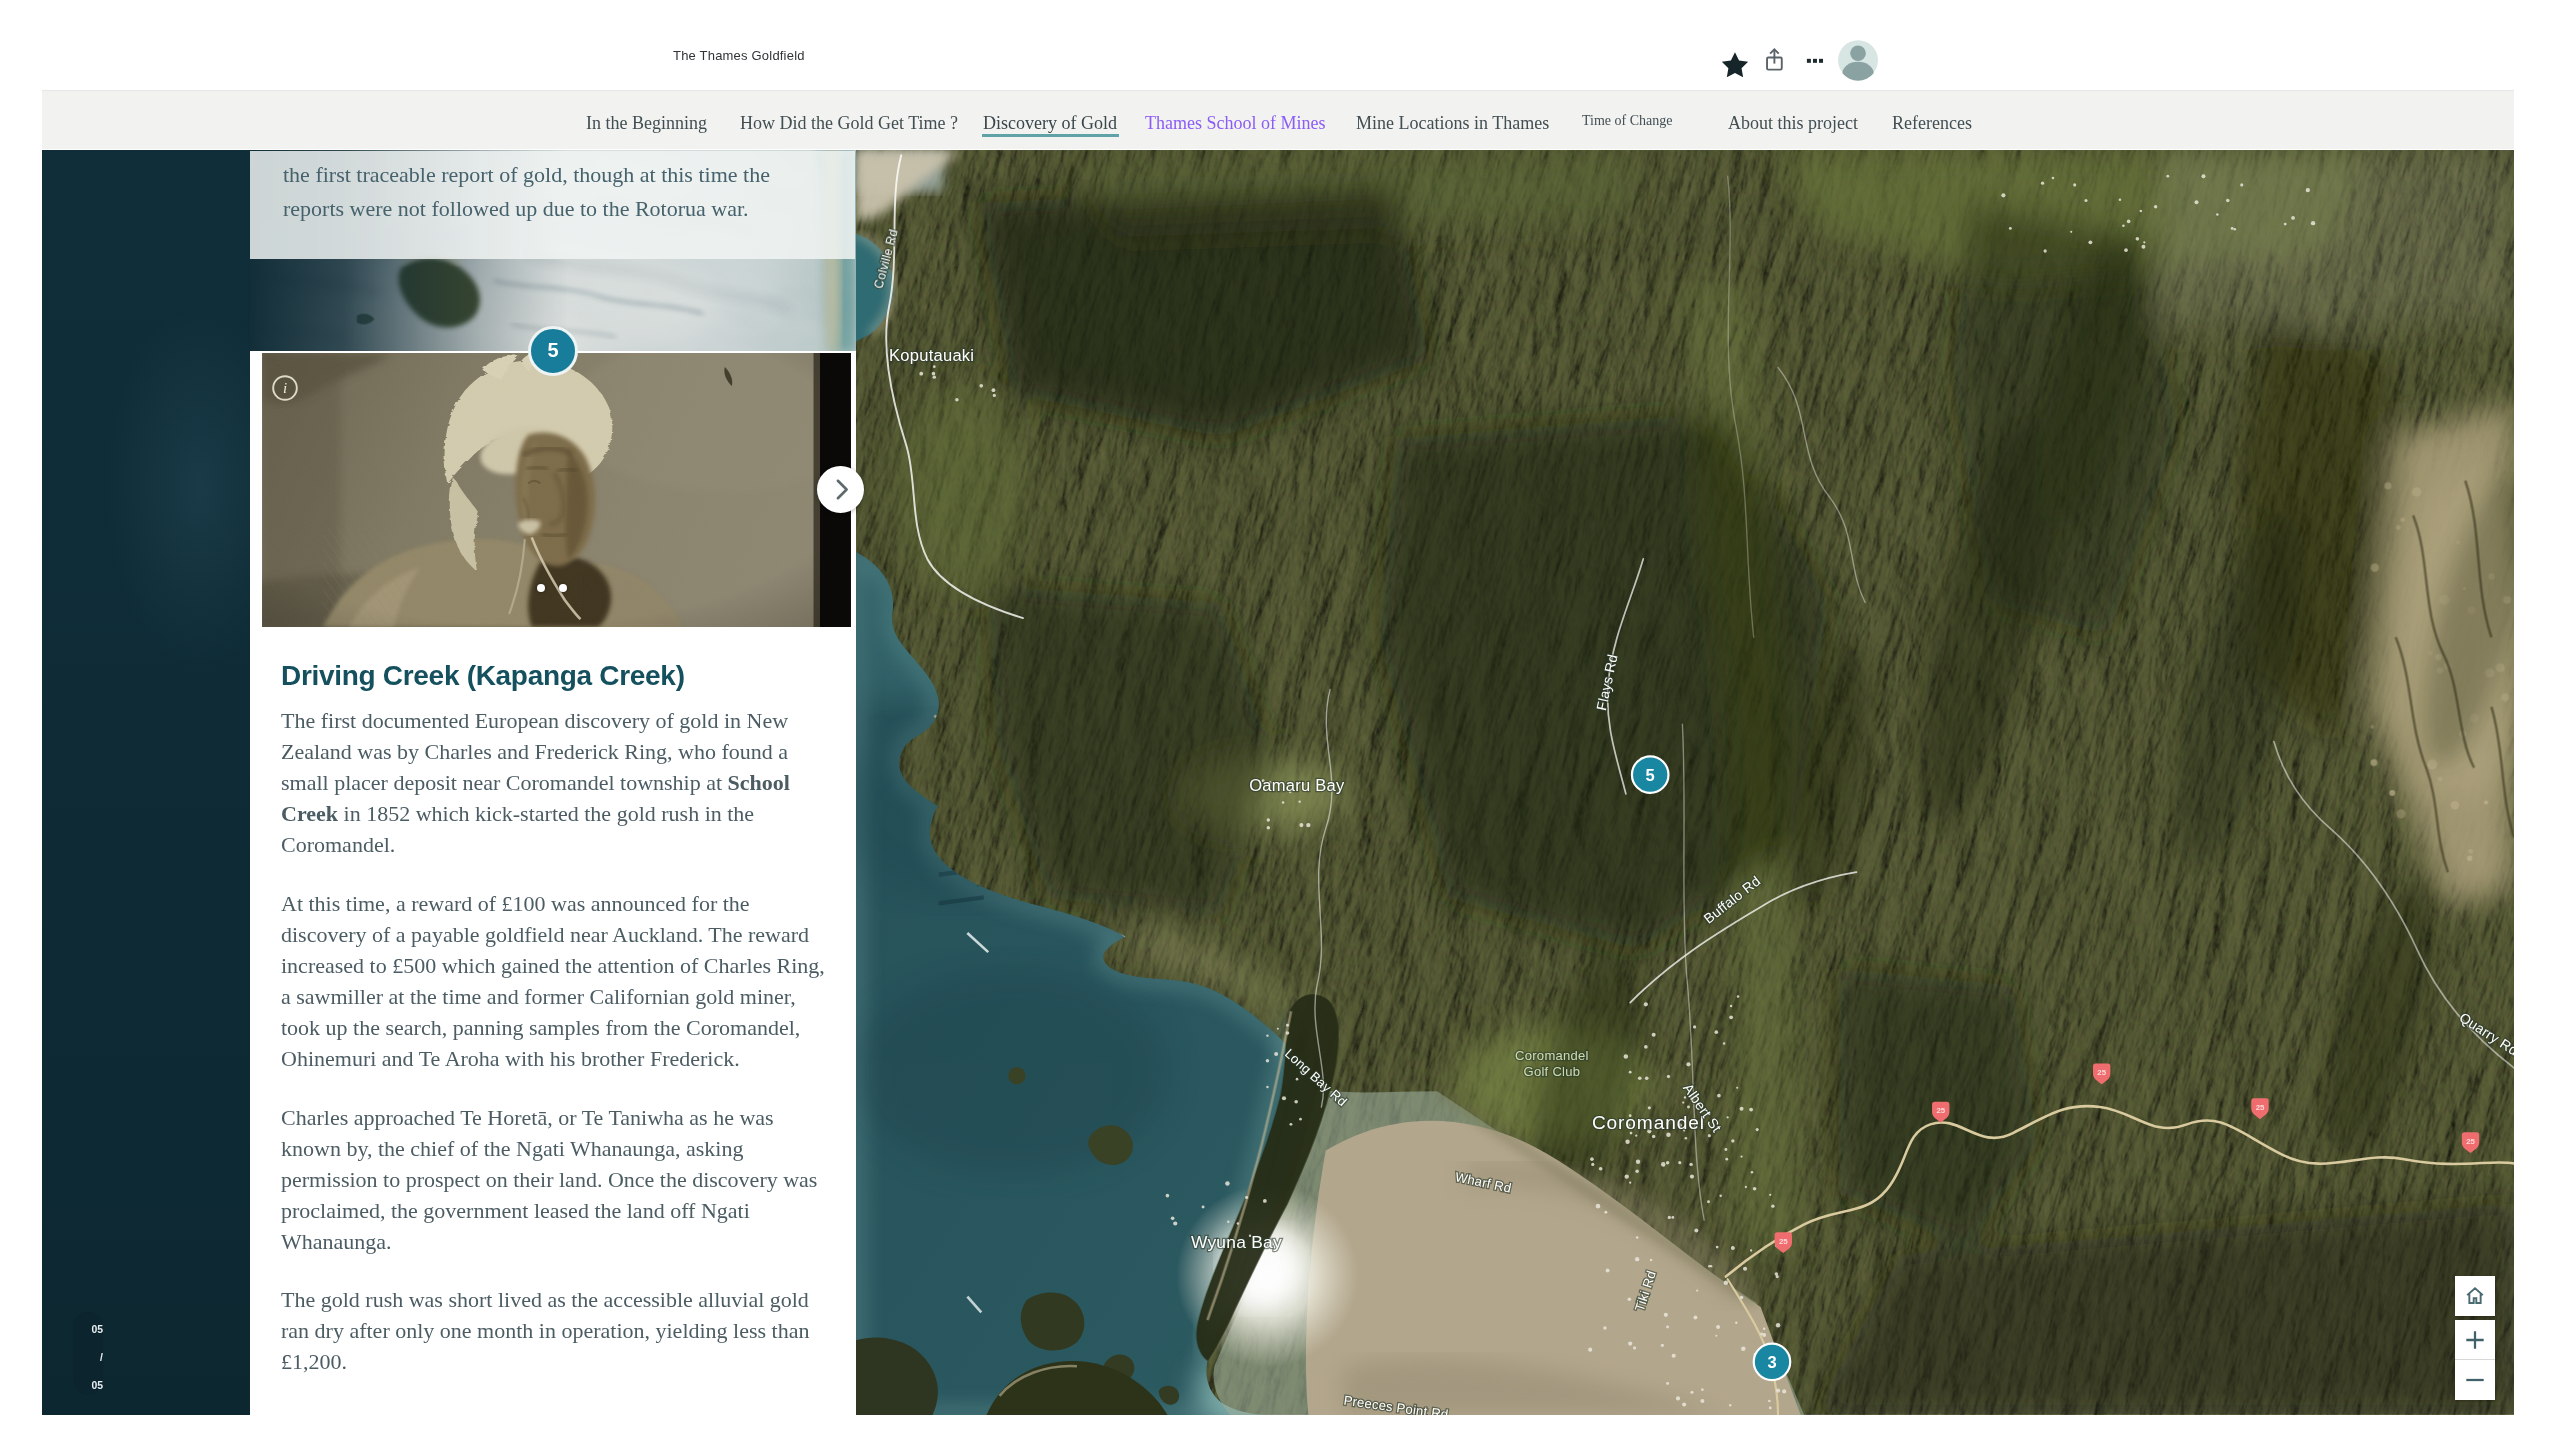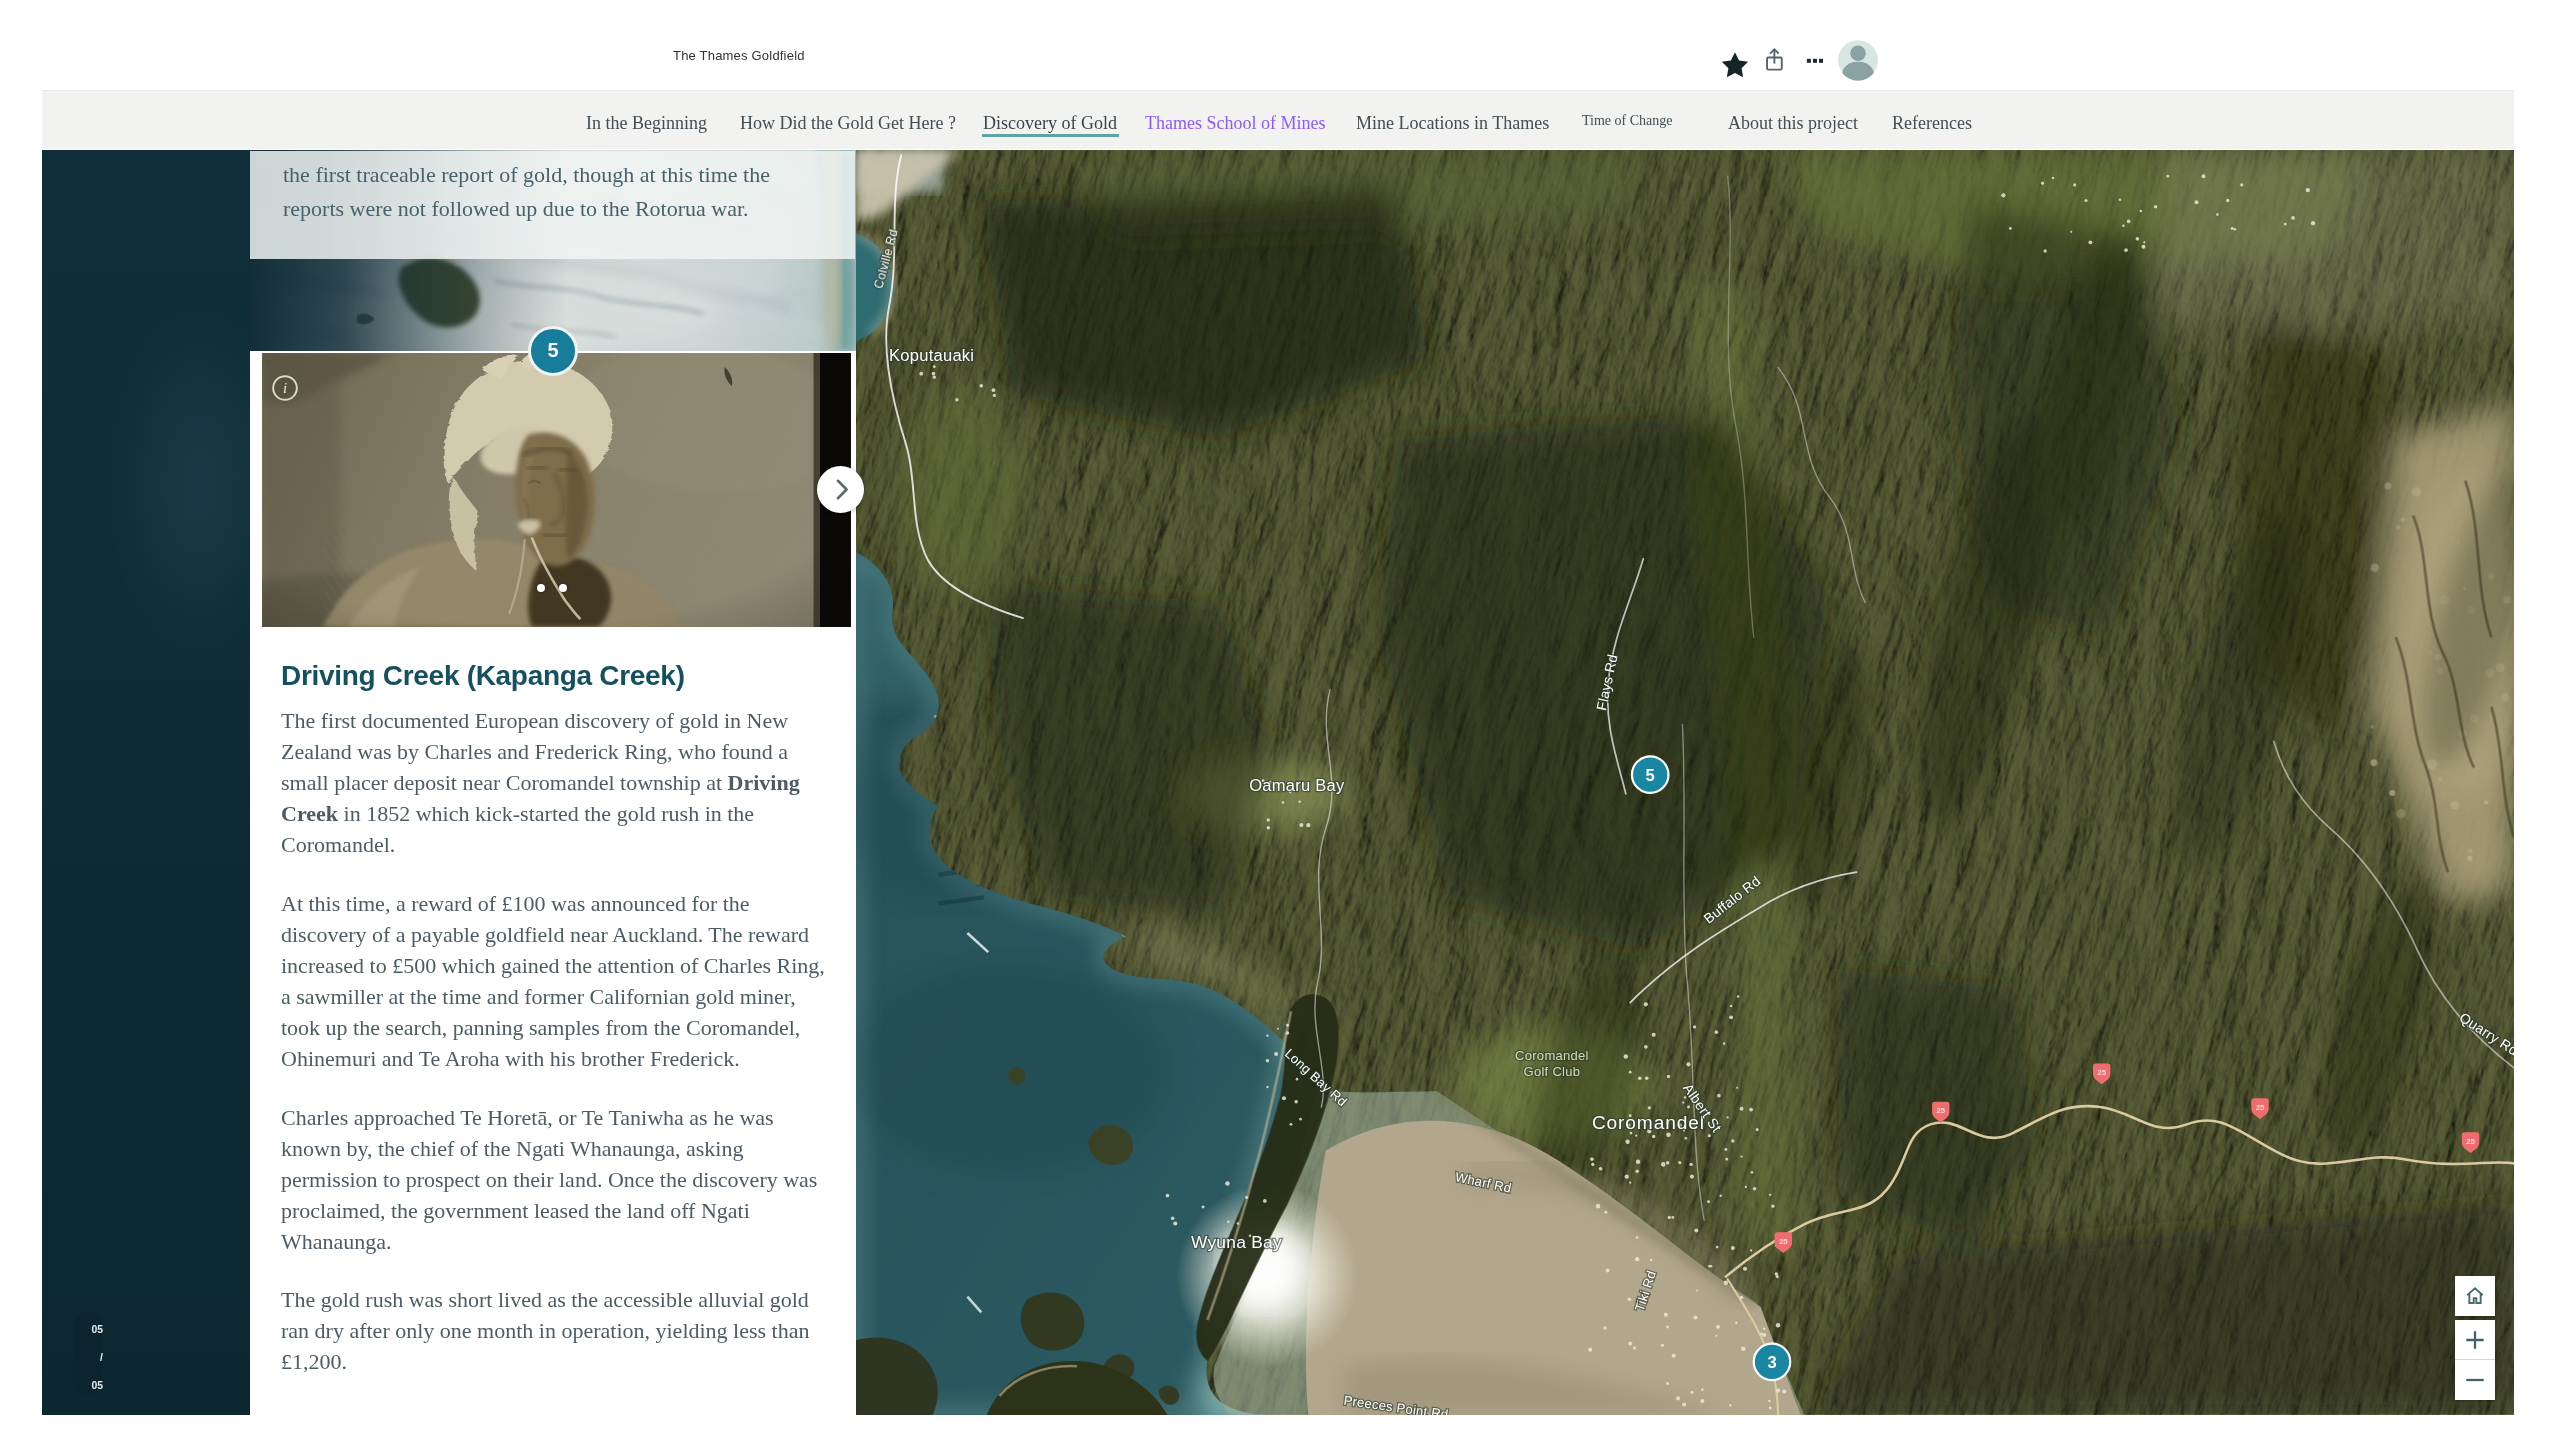--- a/index.html
+++ b/index.html
@@ -22,21 +22,21 @@
     <rect x="117" y="27.5" width="4.6" height="4.6"></rect>
     <rect x="124" y="27.5" width="4.6" height="4.6"></rect>
     <rect x="131" y="27.5" width="4.6" height="4.6"></rect>
   </g>
   <circle cx="176" cy="29" r="23" fill="#d7e5e3"></circle>
   <circle cx="176" cy="21" r="9" fill="#8aa3a2"></circle>
   <path d="M158 44 a18 13 0 0 1 36 0 a23 23 0 0 1 -36 0 z" fill="#8aa3a2"></path>
 </svg>
 <div class="abs" style="left:42px;top:90px;width:2472px;height:59px;background:#f2f2f1;border-top:0.9px solid #e7e7e5;box-sizing:border-box;"></div>
 <div class="abs serif" style="left:586px;top:113px;font-size:18px;color:#414e52;">In the Beginning</div>
-<div class="abs serif" style="left:740px;top:113px;font-size:18px;color:#414e52;">How Did the Gold Get Here ?</div>
+<div class="abs serif" style="left:740px;top:113px;font-size:18px;color:#414e52;">How Did the Gold Get Time ?</div>
 <div class="abs serif" style="left:983px;top:113px;font-size:18px;color:#39464a;">Discovery of Gold</div>
 <div class="abs" style="left:982px;top:134px;width:137px;height:3px;background:#5fa3a9;"></div>
 <div class="abs serif" style="left:1145px;top:113px;font-size:18px;color:#8b5cf6;">Thames School of Mines</div>
 <div class="abs serif" style="left:1356px;top:113px;font-size:18px;color:#414e52;">Mine Locations in Thames</div>
 <div class="abs serif" style="left:1582px;top:113px;font-size:14px;color:#414e52;">Time of Change</div>
 <div class="abs serif" style="left:1728px;top:113px;font-size:18px;color:#414e52;">About this project</div>
 <div class="abs serif" style="left:1892px;top:113px;font-size:18px;color:#414e52;">References</div>
 <svg class="abs" style="left:856px;top:150px;" width="1658" height="1265" viewBox="0 0 1906 1454">
 <defs>
 <clipPath id="mapclip">
@@ -607,21 +607,21 @@
 <div class="abs" style="left:559px;top:584px;width:7.8px;height:7.8px;border-radius:50%;background:#ffffff;box-shadow:0 0 3.5px rgba(0,0,0,0.4);"></div>
 
 <div class="abs" style="left:817px;top:466px;width:47px;height:47px;border-radius:50%;background:#ffffff;box-shadow:0 0.9px 4.4px rgba(0,0,0,0.3);"></div>
 <svg class="abs" style="left:817px;top:466px;" width="47" height="47" viewBox="0 0 54 54">
     <path d="M24 17 L34 27 L24 37" fill="none" stroke="#5d6a6d" stroke-width="3" stroke-linecap="round" stroke-linejoin="round"></path>
   </svg>
 
 <div class="abs" style="left:528px;top:326px;width:44px;height:44px;border-radius:50%;background:#177d9b;border:3.5px solid #eef3f3;box-sizing:content-box;"></div>
 <div class="abs" style="left:528px;top:339px;width:50px;text-align:center;font-size:20px;font-weight:700;color:#ffffff;">5</div>
 <div class="abs" style="left:281px;top:660px;font-size:28px;font-weight:700;color:#15505e;letter-spacing:-0.3px;line-height:31px;">Driving Creek (Kapanga Creek)</div>
-<div class="abs serif" id="p1" style="left:281px;top:705px;width:592px;font-size:22px;line-height:31px;color:#4b5c63;">The first documented European discovery of gold in New<br>Zealand was by Charles and Frederick Ring, who found a<br>small placer deposit near Coromandel township at <b>Driving</b><br><b>Creek</b> in 1852 which kick-started the gold rush in the<br>Coromandel.</div>
+<div class="abs serif" id="p1" style="left:281px;top:705px;width:592px;font-size:22px;line-height:31px;color:#4b5c63;">The first documented European discovery of gold in New<br>Zealand was by Charles and Frederick Ring, who found a<br>small placer deposit near Coromandel township at <b>School</b><br><b>Creek</b> in 1852 which kick-started the gold rush in the<br>Coromandel.</div>
 <div class="abs serif" id="p2" style="left:281px;top:888px;width:592px;font-size:22px;line-height:31px;color:#4b5c63;">At this time, a reward of £100 was announced for the<br>discovery of a payable goldfield near Auckland. The reward<br>increased to £500 which gained the attention of Charles Ring,<br>a sawmiller at the time and former Californian gold miner,<br>took up the search, panning samples from the Coromandel,<br>Ohinemuri and Te Aroha with his brother Frederick.</div>
 <div class="abs serif" id="p3" style="left:281px;top:1102px;width:592px;font-size:22px;line-height:31px;color:#4b5c63;">Charles approached Te Horetā, or Te Taniwha as he was<br>known by, the chief of the Ngati Whanaunga, asking<br>permission to prospect on their land. Once the discovery was<br>proclaimed, the government leased the land off Ngati<br>Whanaunga.</div>
 <div class="abs serif" id="p4" style="left:281px;top:1284px;width:592px;font-size:22px;line-height:31px;color:#4b5c63;">The gold rush was short lived as the accessible alluvial gold<br>ran dry after only one month in operation, yielding less than<br>£1,200.</div>
 <div class="abs" style="left:73px;top:1312px;width:30px;height:83px;border-radius:15px;background:#0b242e;"></div>
 <div class="abs" style="left:73px;top:1316px;width:30px;text-align:right;font-size:10.4px;font-weight:700;color:#e8eef0;line-height:28px;">05<br>/<br>05</div>
 <div class="abs" style="left:2455px;top:1276px;width:40px;height:40px;background:#ffffff;box-shadow:0 0.9px 2.6px rgba(0,0,0,0.25);"></div>
 <svg class="abs" style="left:2455px;top:1276px;" width="40" height="40" viewBox="0 0 46 46">
     <path d="M14 22 L23 14 L32 22 M16.5 20.5 V31 H21.5 V25.5 H24.5 V31 H29.5 V20.5" fill="none" stroke="#4a6a72" stroke-width="2.2"></path>
   </svg>
 <div class="abs" style="left:2455px;top:1320px;width:40px;height:80px;background:#ffffff;box-shadow:0 0.9px 2.6px rgba(0,0,0,0.25);"></div>

